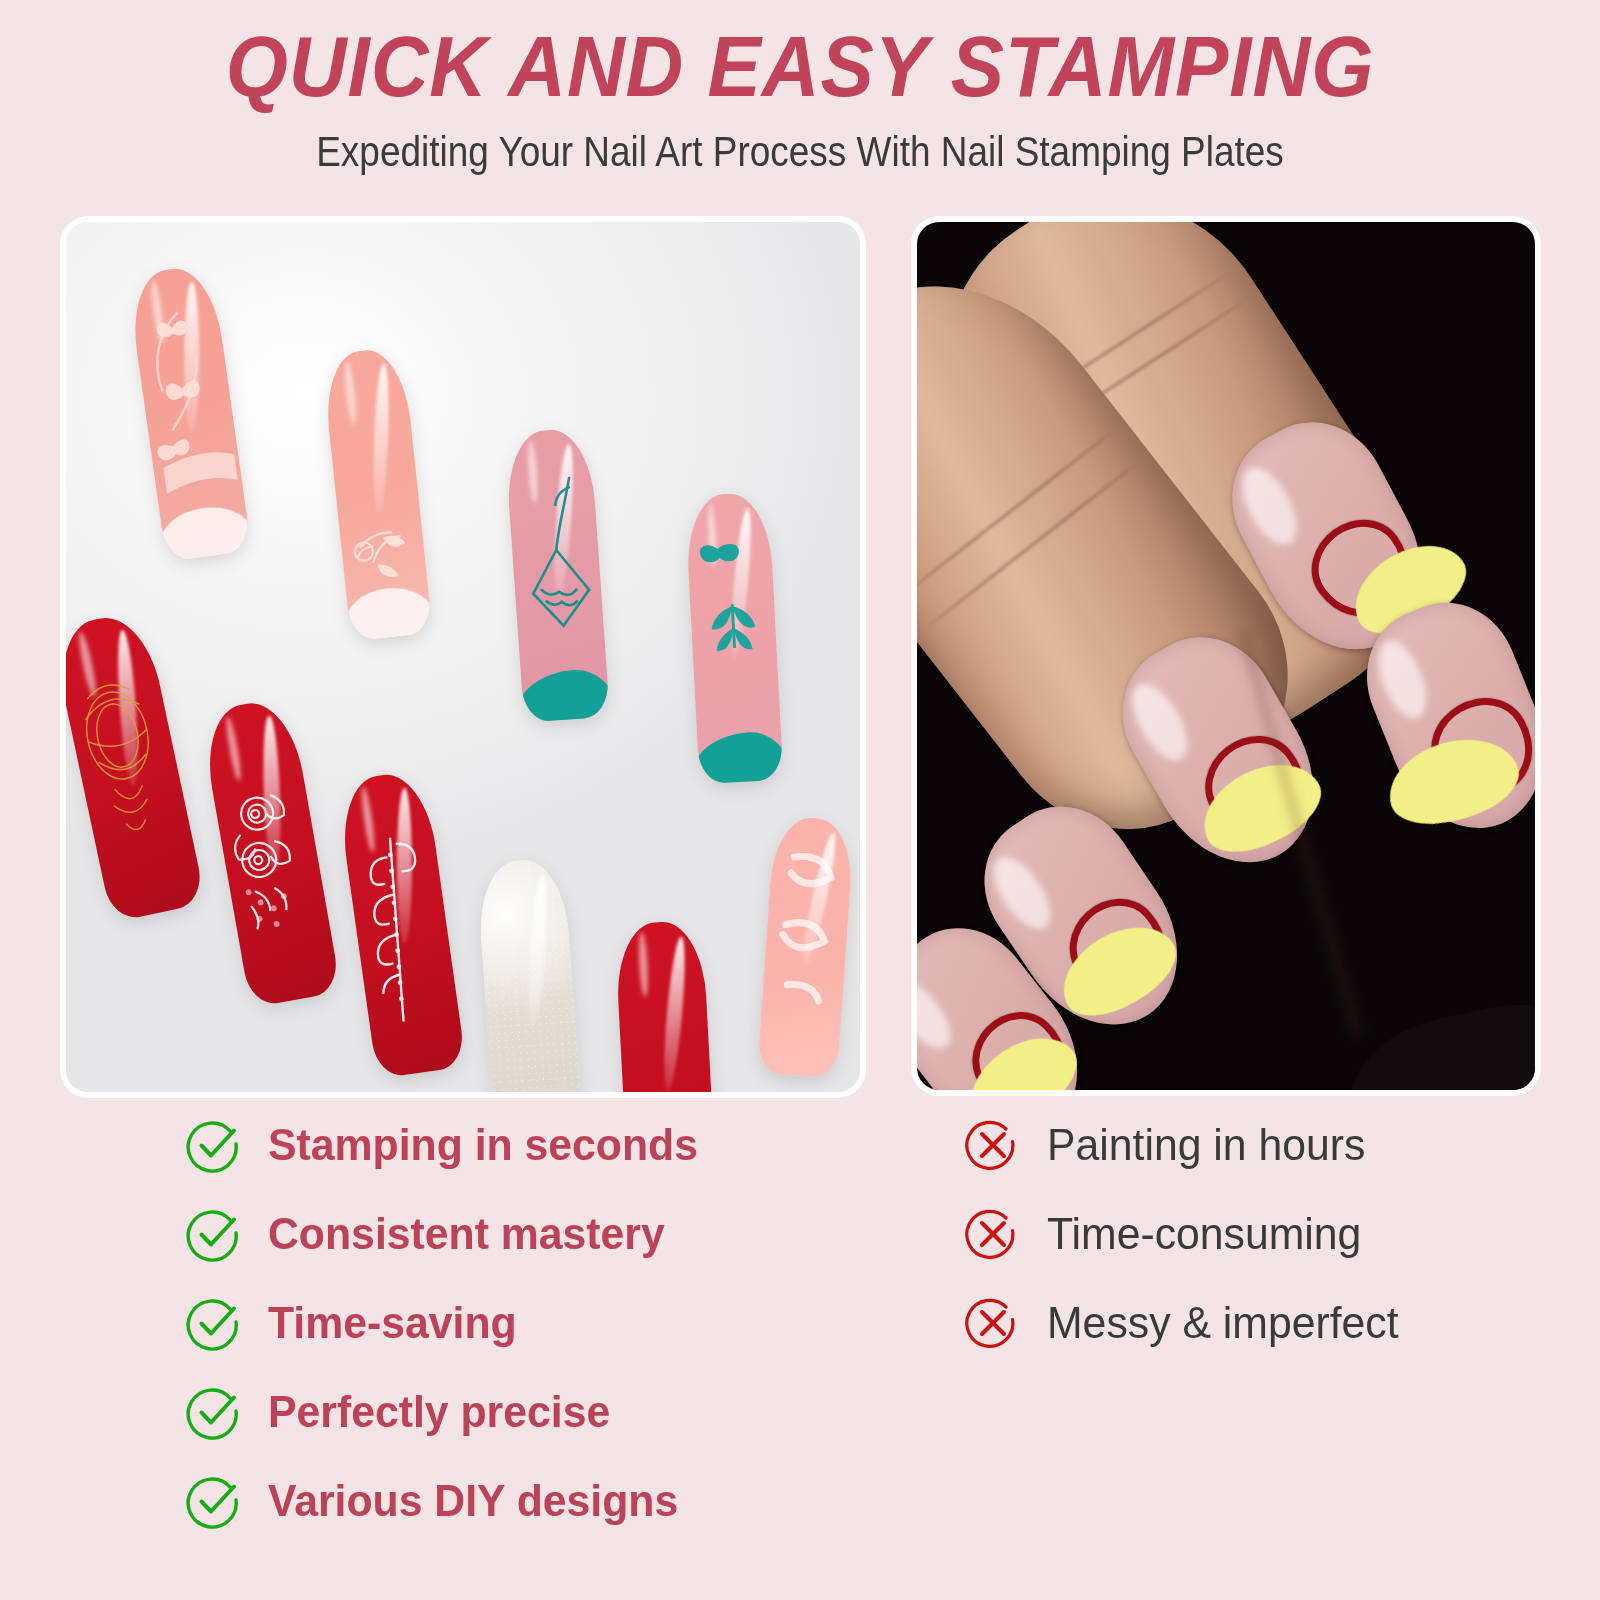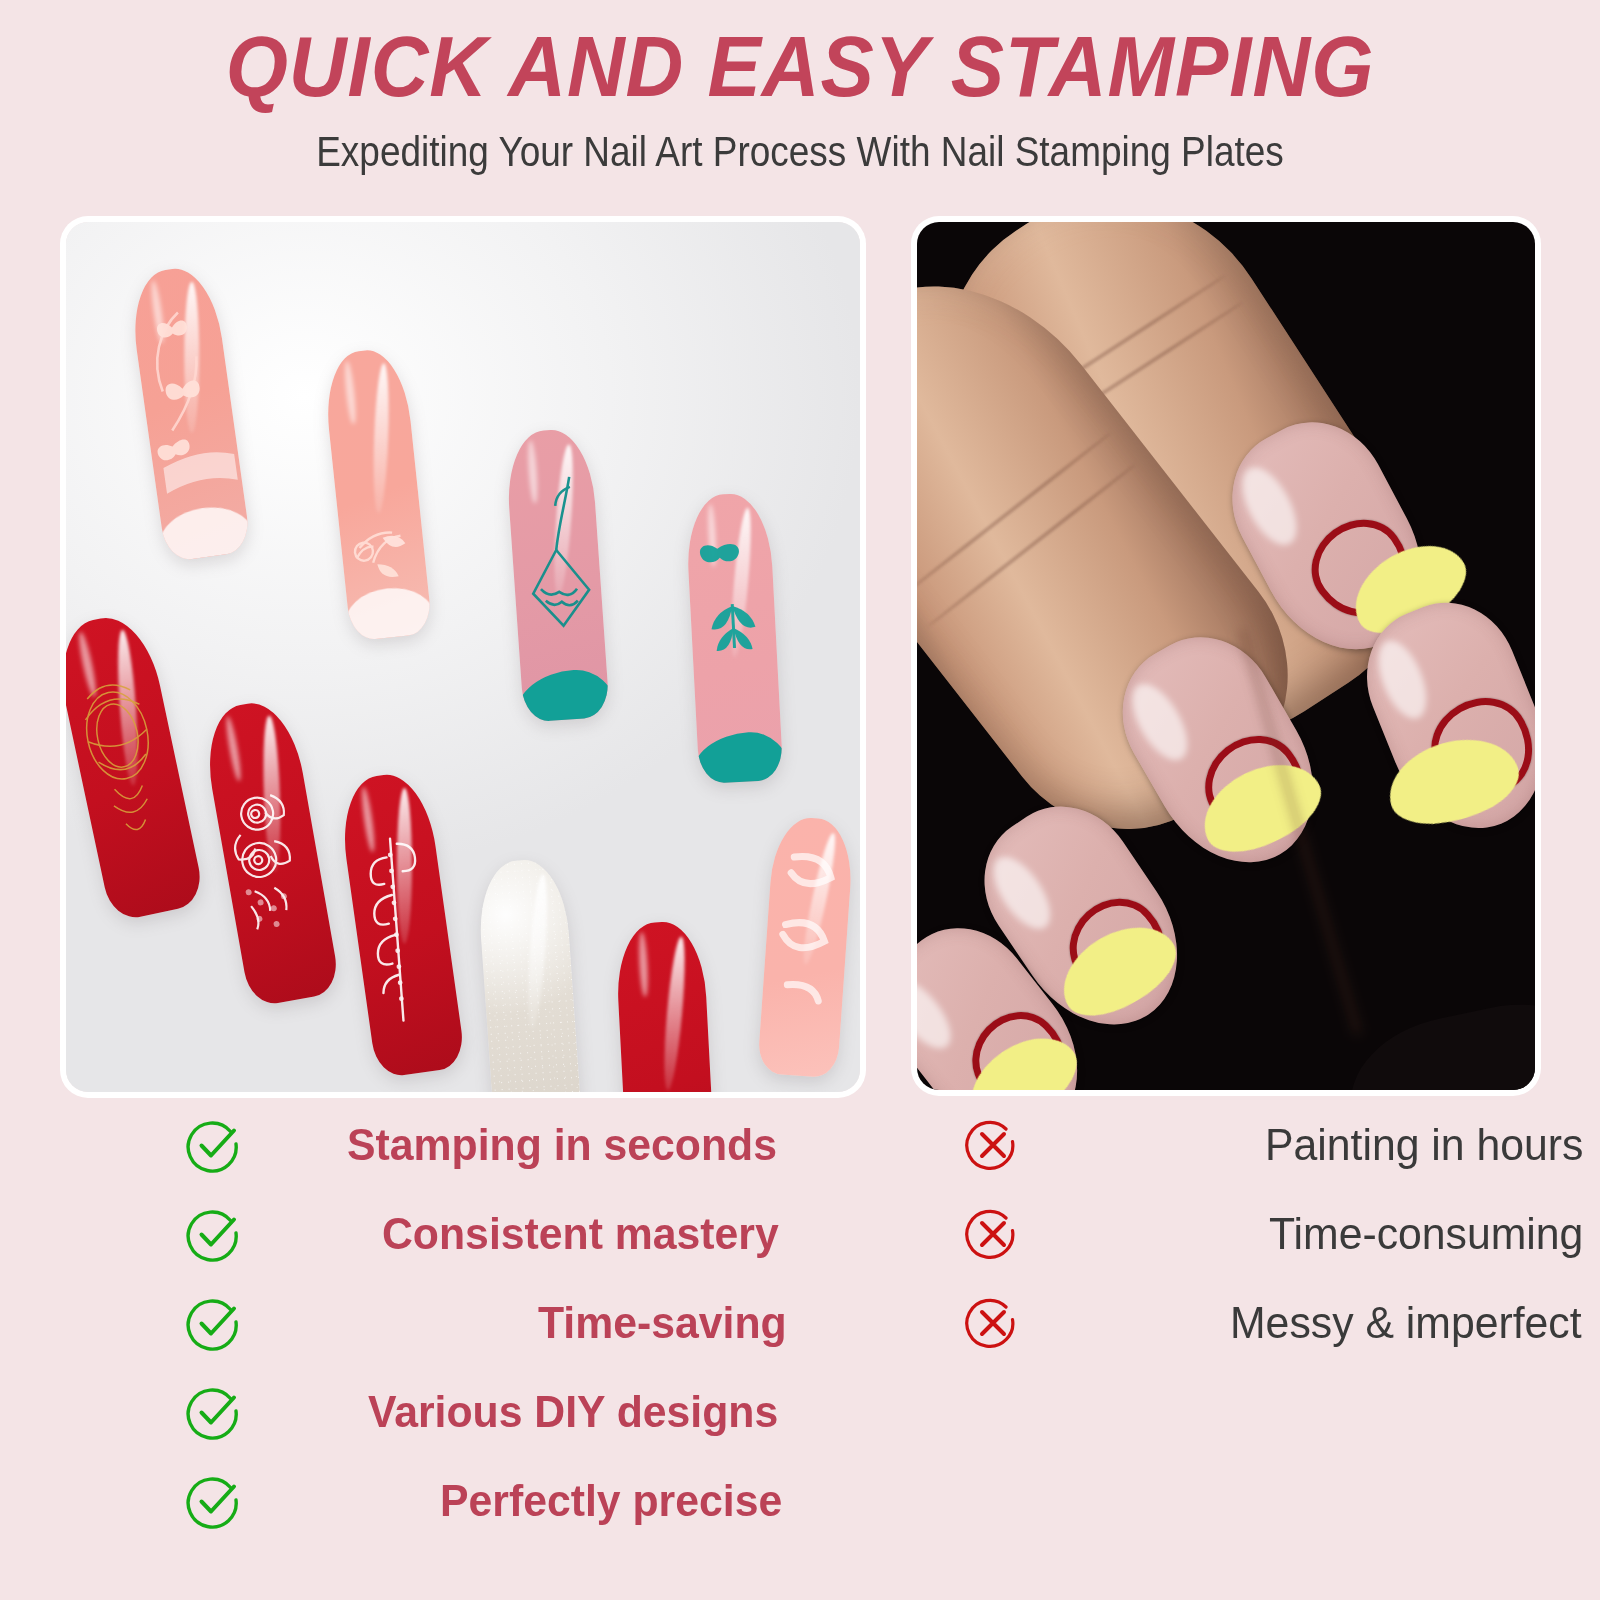--- a/index.html
+++ b/index.html
@@ -193,24 +193,23 @@
     display: flex;
   }
   .list-col {
     width: 800px;
     padding: 0;
   }
   .feature-item {
     display: flex;
     align-items: center;
     height: 89px;
-    justify-content: space-between;
   }
   .col-pro .feature-item { padding-left: 186px; }
-  .col-con .feature-item { padding-left: 165px; gap: 10px; }
+  .col-con .feature-item { padding-left: 165px; }
 
   .fi-icon {
     width: 56px;
     height: 56px;
     flex: 0 0 56px;
     margin-right: 26px;
     display:block;
   }
   .fi-label {
     font-family: "Liberation Sans", sans-serif;
@@ -488,29 +487,29 @@
         <path d="M15.5 28.5 L25 38.5 L48 13.5" fill="none" stroke="#16ac16" stroke-width="4" stroke-linecap="round" stroke-linejoin="round"></path>
       </svg>
       <span class="fi-label">Time-saving</span>
     </div>
 
     <div class="feature-item">
       <svg class="fi-icon" viewBox="0 0 56 56">
         <path d="M44.5 14.5 A24 24 0 1 0 50 27" fill="none" stroke="#16ac16" stroke-width="3.4" stroke-linecap="round"></path>
         <path d="M15.5 28.5 L25 38.5 L48 13.5" fill="none" stroke="#16ac16" stroke-width="4" stroke-linecap="round" stroke-linejoin="round"></path>
       </svg>
-      <span class="fi-label">Various DIY designs</span>
+      <span class="fi-label">Perfectly precise</span>
     </div>
 
     <div class="feature-item">
       <svg class="fi-icon" viewBox="0 0 56 56">
         <path d="M44.5 14.5 A24 24 0 1 0 50 27" fill="none" stroke="#16ac16" stroke-width="3.4" stroke-linecap="round"></path>
         <path d="M15.5 28.5 L25 38.5 L48 13.5" fill="none" stroke="#16ac16" stroke-width="4" stroke-linecap="round" stroke-linejoin="round"></path>
       </svg>
-      <span class="fi-label">Perfectly precise</span>
+      <span class="fi-label">Various DIY designs</span>
     </div>
   </div>
 
   <div class="list-col col-con">
 
     <div class="feature-item">
       <svg class="fi-icon" viewBox="0 0 56 56">
         <path d="M41 12 A23 23 0 1 0 47.5 24.5" fill="none" stroke="#cc1111" stroke-width="3.2" stroke-linecap="round"></path>
         <path d="M17 17 L39 39 M39 17 L17 39" fill="none" stroke="#cc1111" stroke-width="4" stroke-linecap="round"></path>
       </svg>

